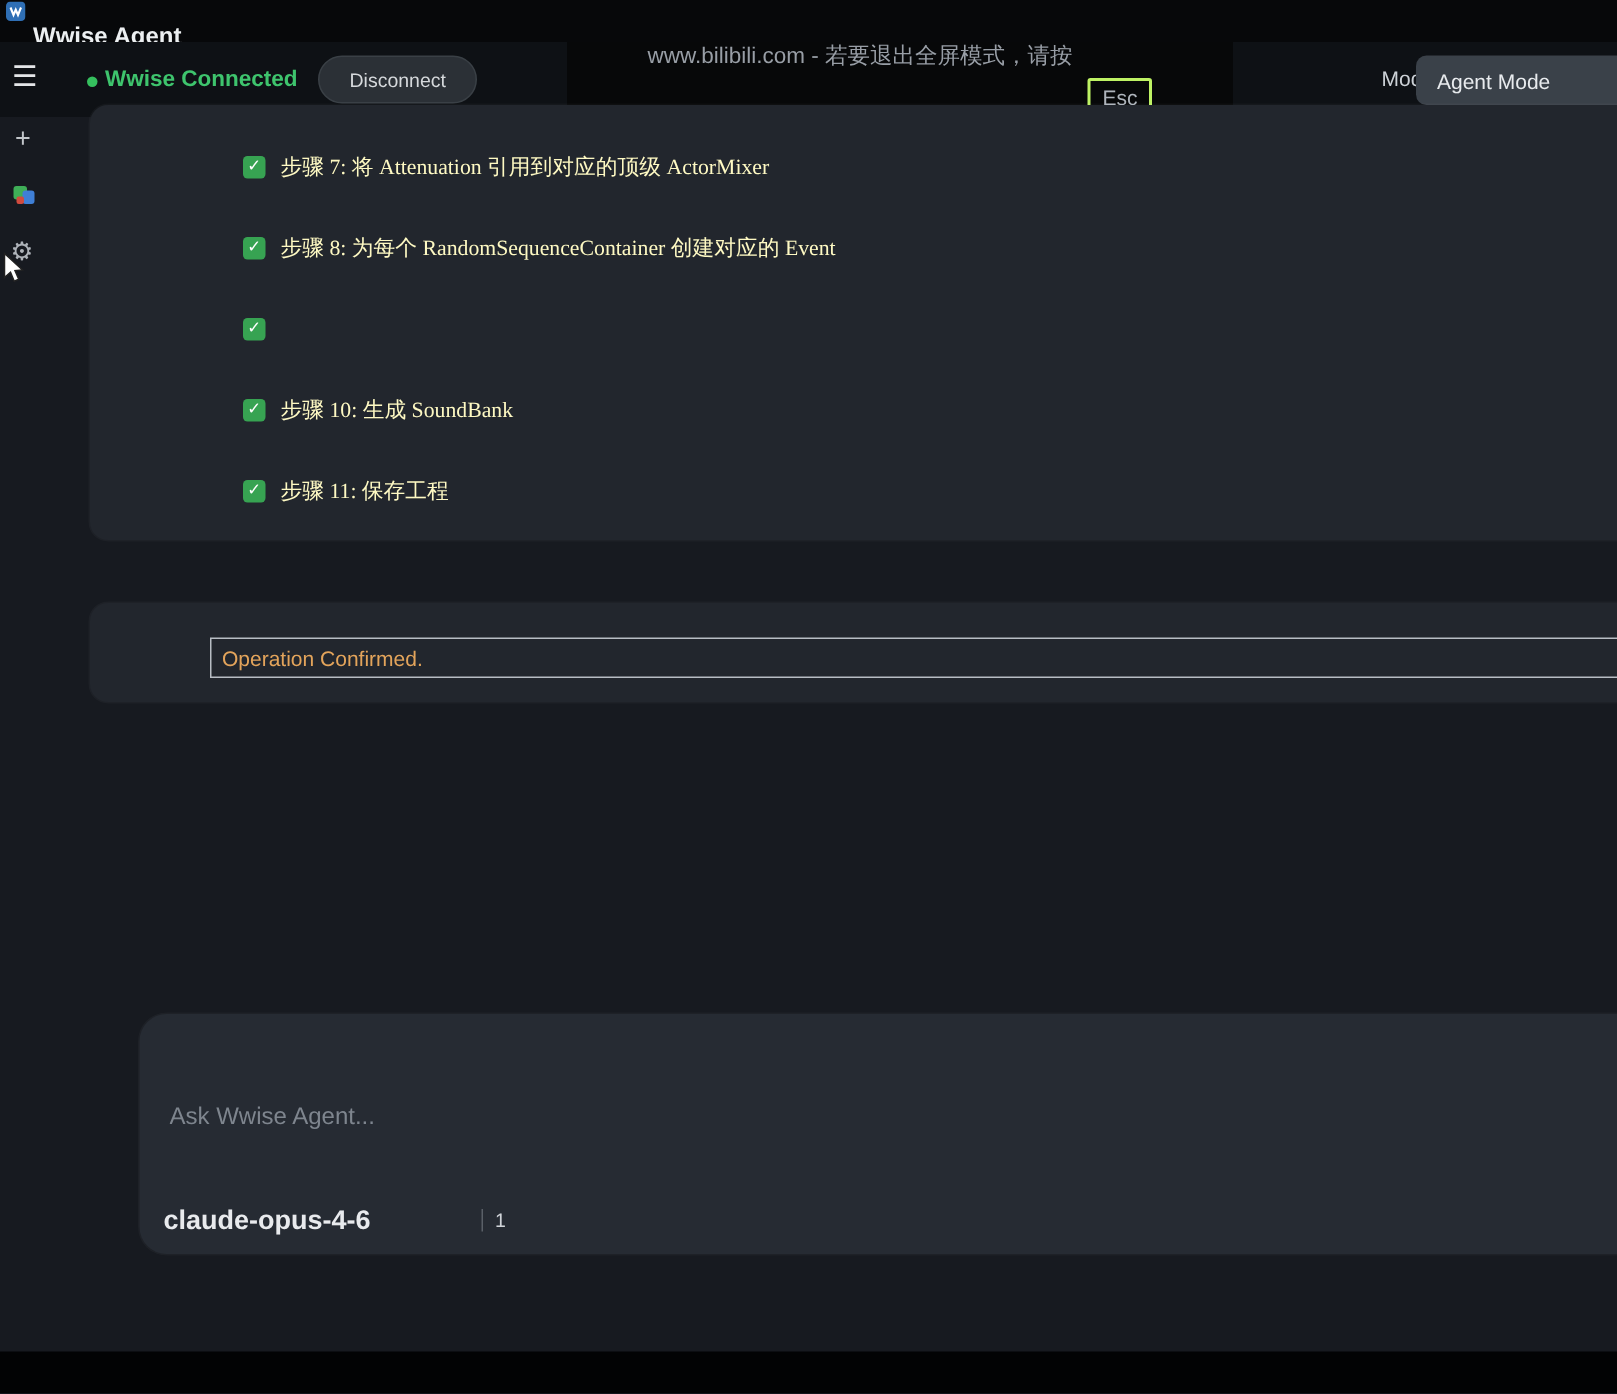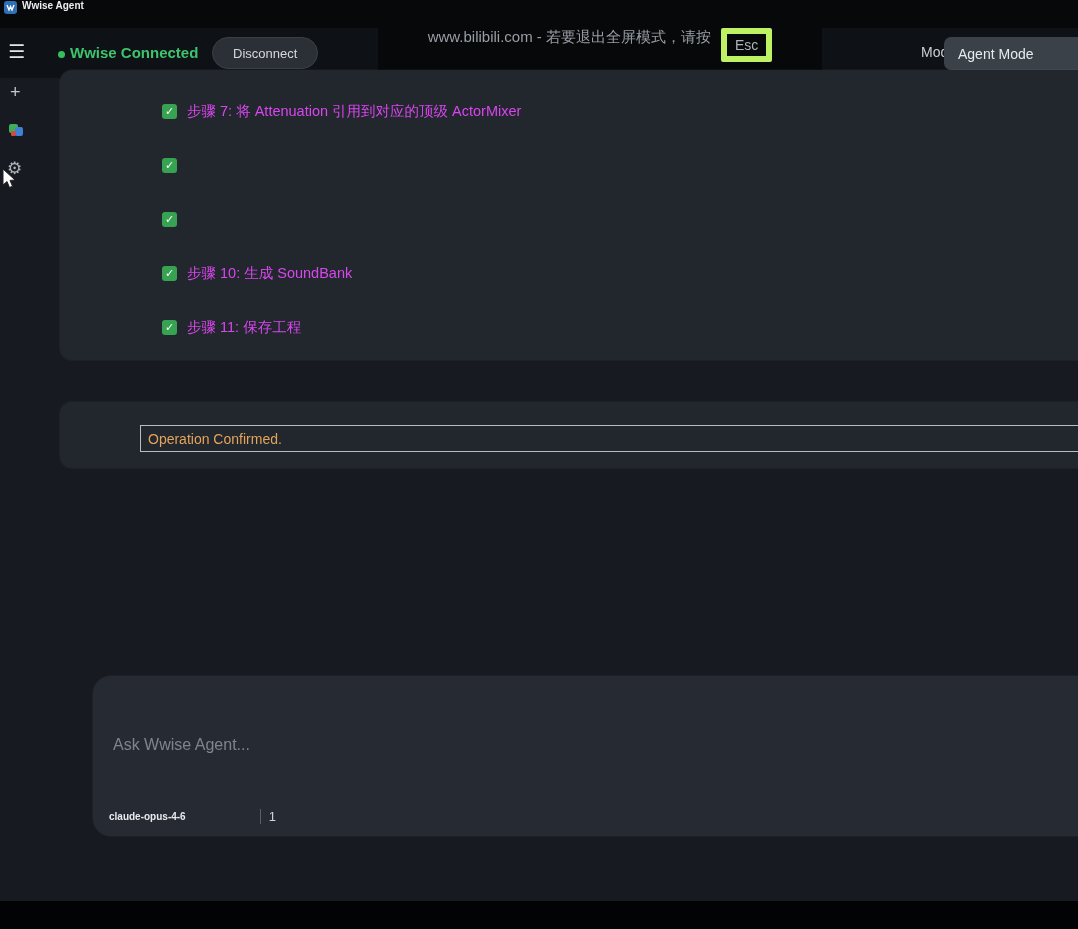--- a/index.html
+++ b/index.html
@@ -3,70 +3,70 @@
 <meta charset="utf-8">
 <style>
   * { margin:0; padding:0; box-sizing:border-box; }
   html,body { width:1078px; height:929px; overflow:hidden; background:#171a20;
     font-family:"Liberation Sans","DejaVu Sans",sans-serif; }
   .stage { position:relative; width:1078px; height:929px; background:#171a20; overflow:hidden; }
 
   
   .titlebar { position:absolute; left:0; top:0; width:1078px; height:28px; background:#07080a; }
   .titlebar .logo { position:absolute; left:4px; top:1px; width:13px; height:13px; }
-  .titlebar .title { position:absolute; left:22px; top:0px; font-size:10px; font-weight:bold; color:#eceff1; }
+  .titlebar .title { position:absolute; left:22px; top:16px; font-size:16px; font-weight:bold; color:#eceff1; }
 
   
   .header { position:absolute; left:0; top:28px; width:1078px; height:50px; background:#0e1115; }
   .hamburger { position:absolute; left:8px; top:12px; font-size:19px; color:#e3e5e7; cursor:pointer; line-height:1.3; }
   .status-dot { position:absolute; left:58px; top:23px; width:7px; height:7px; border-radius:50%; background:#35c05e; }
   .status-text { position:absolute; left:70px; top:16px; font-size:15px; font-weight:bold; color:#3ec46d; }
   .btn-disconnect { position:absolute; left:212px; top:9px; height:32px; padding:0 20px;
     border-radius:16px; background:#2b3036; border:1px solid #3a4046; color:#d6d9dc; font-size:13px;
     display:flex; align-items:center; cursor:pointer; }
   .toast { position:absolute; left:378px; top:0; width:444px; height:52px; background:#070809;
     display:flex; align-items:flex-start; justify-content:center; }
   .toast .notice { color:#989ea6; font-size:15px; }
-  .esc-key { display:inline-block; margin-left:10px; border:6px solid #bef264; border-radius:2px;
-    padding:3px 8px; color:#aeb4bb; font-size:14px; }
+  .esc-key { display:inline-block; margin-left:10px; border:2px solid #bef264; border-radius:2px;
+    padding:3px 8px; color:#aeb4bb; font-size:14px;margin-top:24px; }
   .mode-label { position:absolute; left:893px; top:16px; font-size:14px; color:#ccd1d6;margin-left:28px; }
   .mode-select { position:absolute; left:944px; top:9px; height:33px; width:142px; background:#3a4149;
     border-radius:7px; color:#e8ebee; font-size:14px; display:flex; align-items:center;
     padding-left:14px; cursor:pointer; }
 
   
   .icon-plus { position:absolute; left:10px; top:82px; font-size:18px; color:#c2c6ca; cursor:pointer; }
   .icon-media { position:absolute; left:8px; top:122px; width:16px; height:16px; cursor:pointer; }
   .icon-gear { position:absolute; left:7px; top:158px; font-size:17px; color:#aeb3b9; cursor:pointer; }
   .cursor { position:absolute; left:1px; top:168px; width:17px; height:23px; pointer-events:none; }
 
   
   .card { position:absolute; left:60px; width:1040px; background:#22262d; border-radius:12px;
     box-shadow:0 0 0 1px rgba(255,255,255,0.03); overflow:hidden; }
   .card-steps { top:70px; height:290px; padding:14px 0 0 102px; }
   .step-row { display:flex; align-items:center; height:54px; }
   .checkbox { width:15px; height:15px; background:#37a352; border-radius:3px; margin-right:10px;
     display:flex; align-items:center; justify-content:center; flex:0 0 auto; }
   .checkbox .check { color:#ffffff; font-size:11px; font-weight:bold; line-height:1; }
-  .step-label { color:#d946ef; font-size:14.5px; }
+  .step-label { color:#fef9c3; font-size:14.5px;font-family:Liberation Serif, serif; }
 
   .card-confirm { top:402px; height:66px; }
   .confirm-box { margin:23px 0 0 80px; height:27px; width:1200px; border:1px solid #b8bdc4;
     display:flex; align-items:center; padding-left:7px; }
   .confirm-text { color:#e3a45b; font-size:14px; font-weight:normal; }
 
   
   .composer { position:absolute; left:93px; top:676px; width:1010px; height:160px; background:#262b33;
     border-radius:18px; box-shadow:0 0 0 1px rgba(255,255,255,0.03); }
   .composer textarea { position:absolute; left:20px; top:52px; width:900px; height:50px;
     background:transparent; border:none; outline:none; resize:none; color:#c4b5fd; font-size:16px;
     font-family:Liberation Sans, sans-serif; padding-top:8px; }
   .composer textarea::placeholder { color:#7e858e; }
   .model-row { position:absolute; left:16px; bottom:12px; display:flex; align-items:center; }
-  .model-name { color:#e8eaed; font-size:10px; font-weight:bold; cursor:pointer; }
+  .model-name { color:#e8eaed; font-size:18px; font-weight:bold; cursor:pointer; }
   .count { margin-left:74px; border-left:1px solid #5a6068; padding-left:8px; color:#d0d4d9; font-size:13px; }
 
   
   .bottombar { position:absolute; left:0; top:901px; width:1078px; height:28px; background:#020304; }
 </style>
 </head>
 <body>
 
 <div class="stage">
 
@@ -110,20 +110,21 @@
     <div class="step-row">
       <span class="checkbox">
           <span class="check">✓</span>
         </span>
       <span class="step-label">步骤 7: 将 Attenuation 引用到对应的顶级 ActorMixer</span>
     </div>
     <div class="step-row">
       <span class="checkbox">
           <span class="check">✓</span>
         </span>
+      <span class="step-label">步骤 8: 为每个 RandomSequenceContainer 创建对应的 Event</span>
     </div>
     <div class="step-row">
       <span class="checkbox">
           <span class="check">✓</span>
         </span>
     </div>
     <div class="step-row">
       <span class="checkbox">
           <span class="check">✓</span>
         </span>

